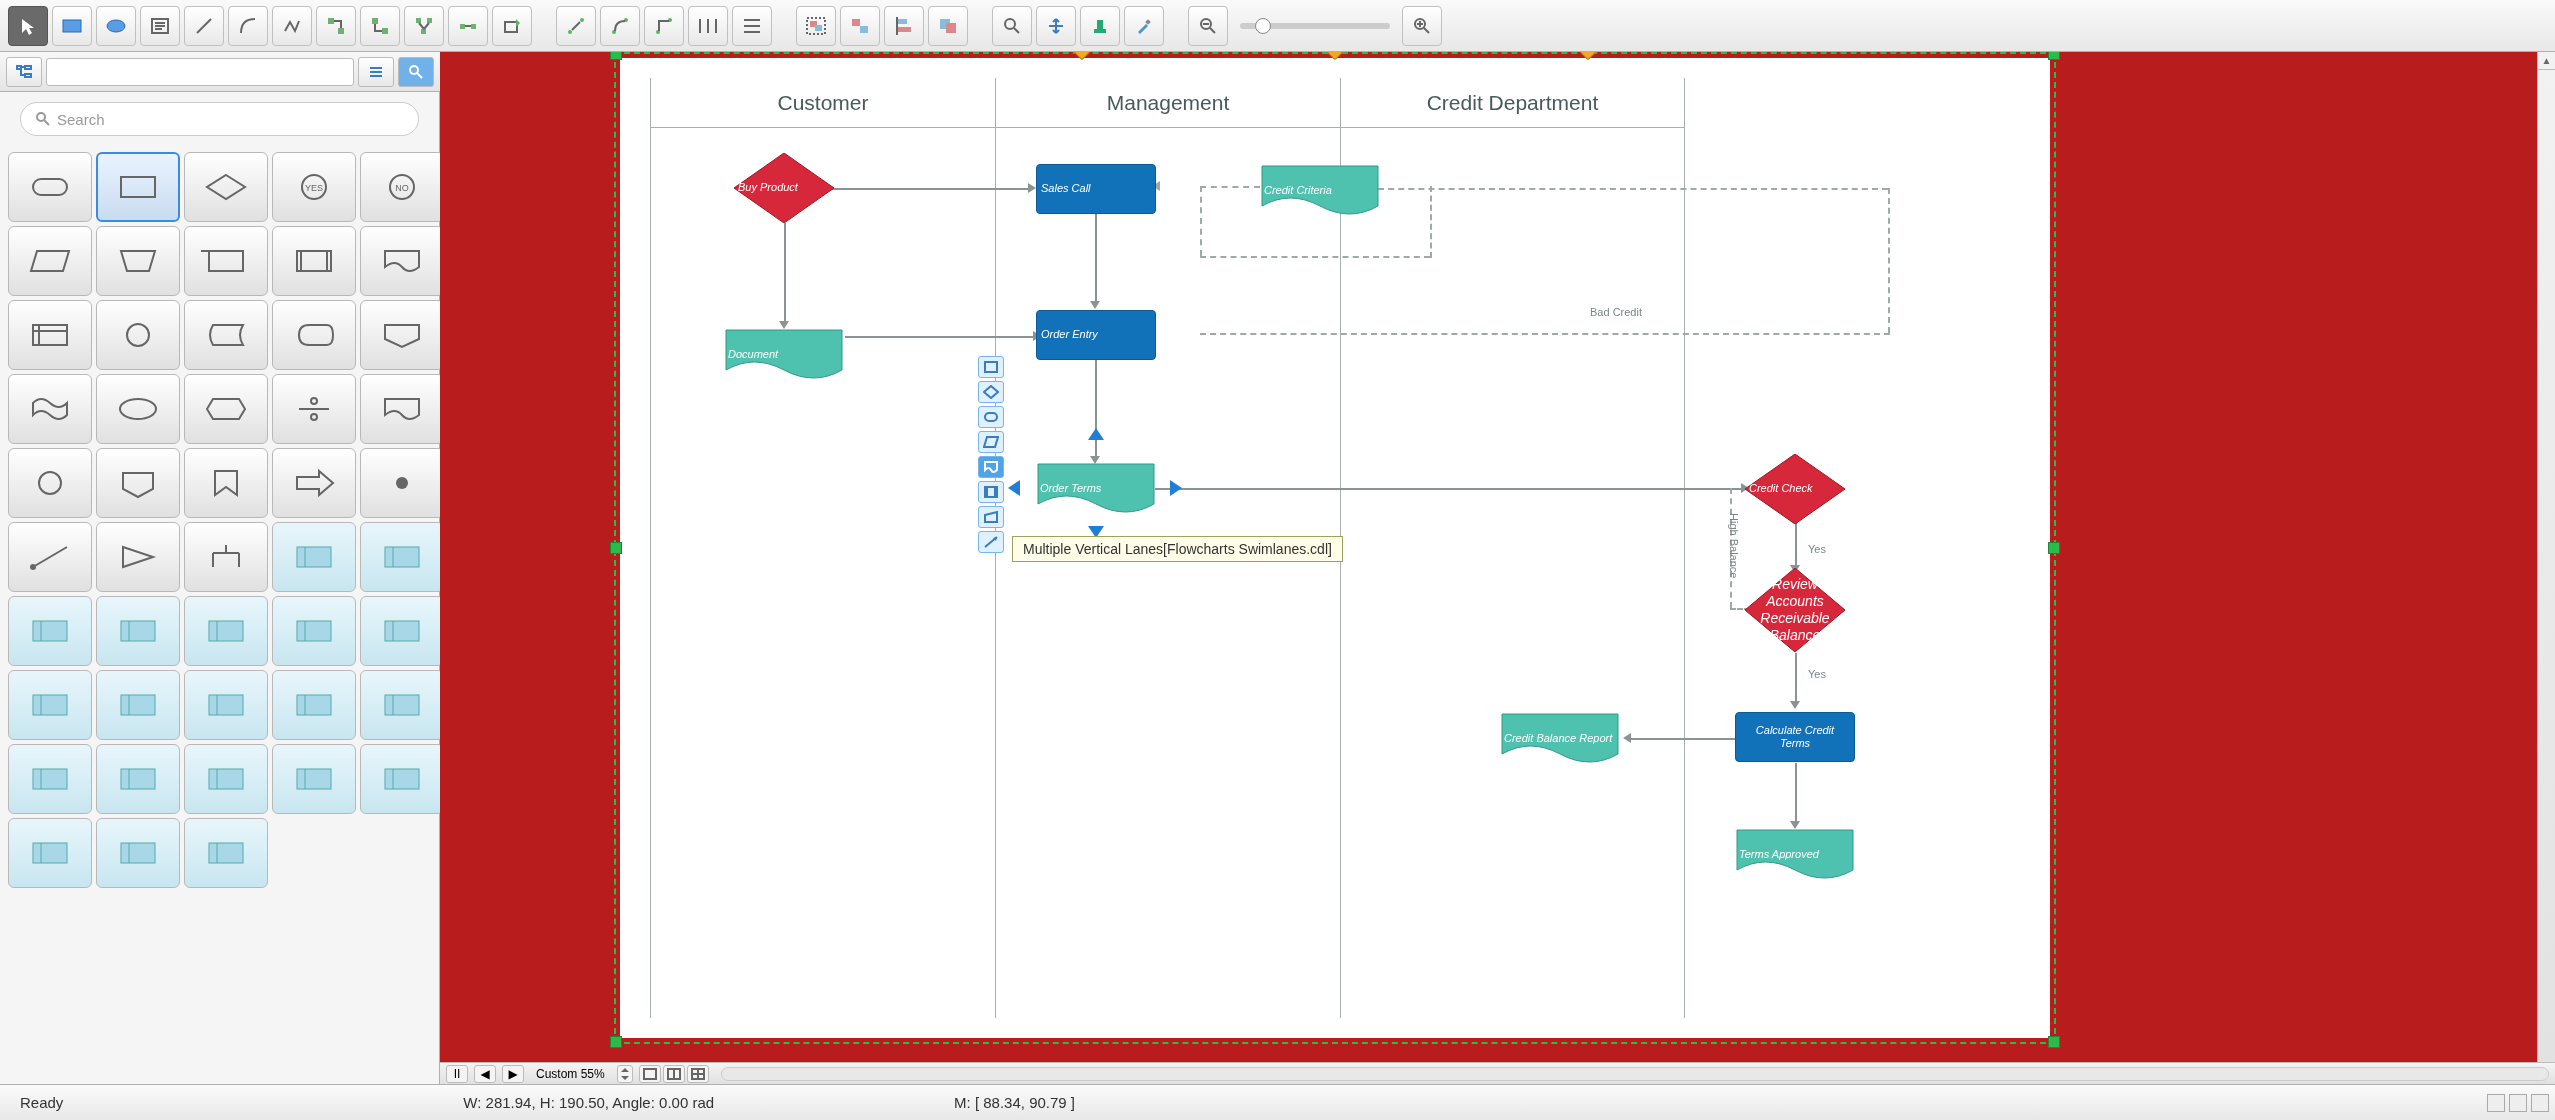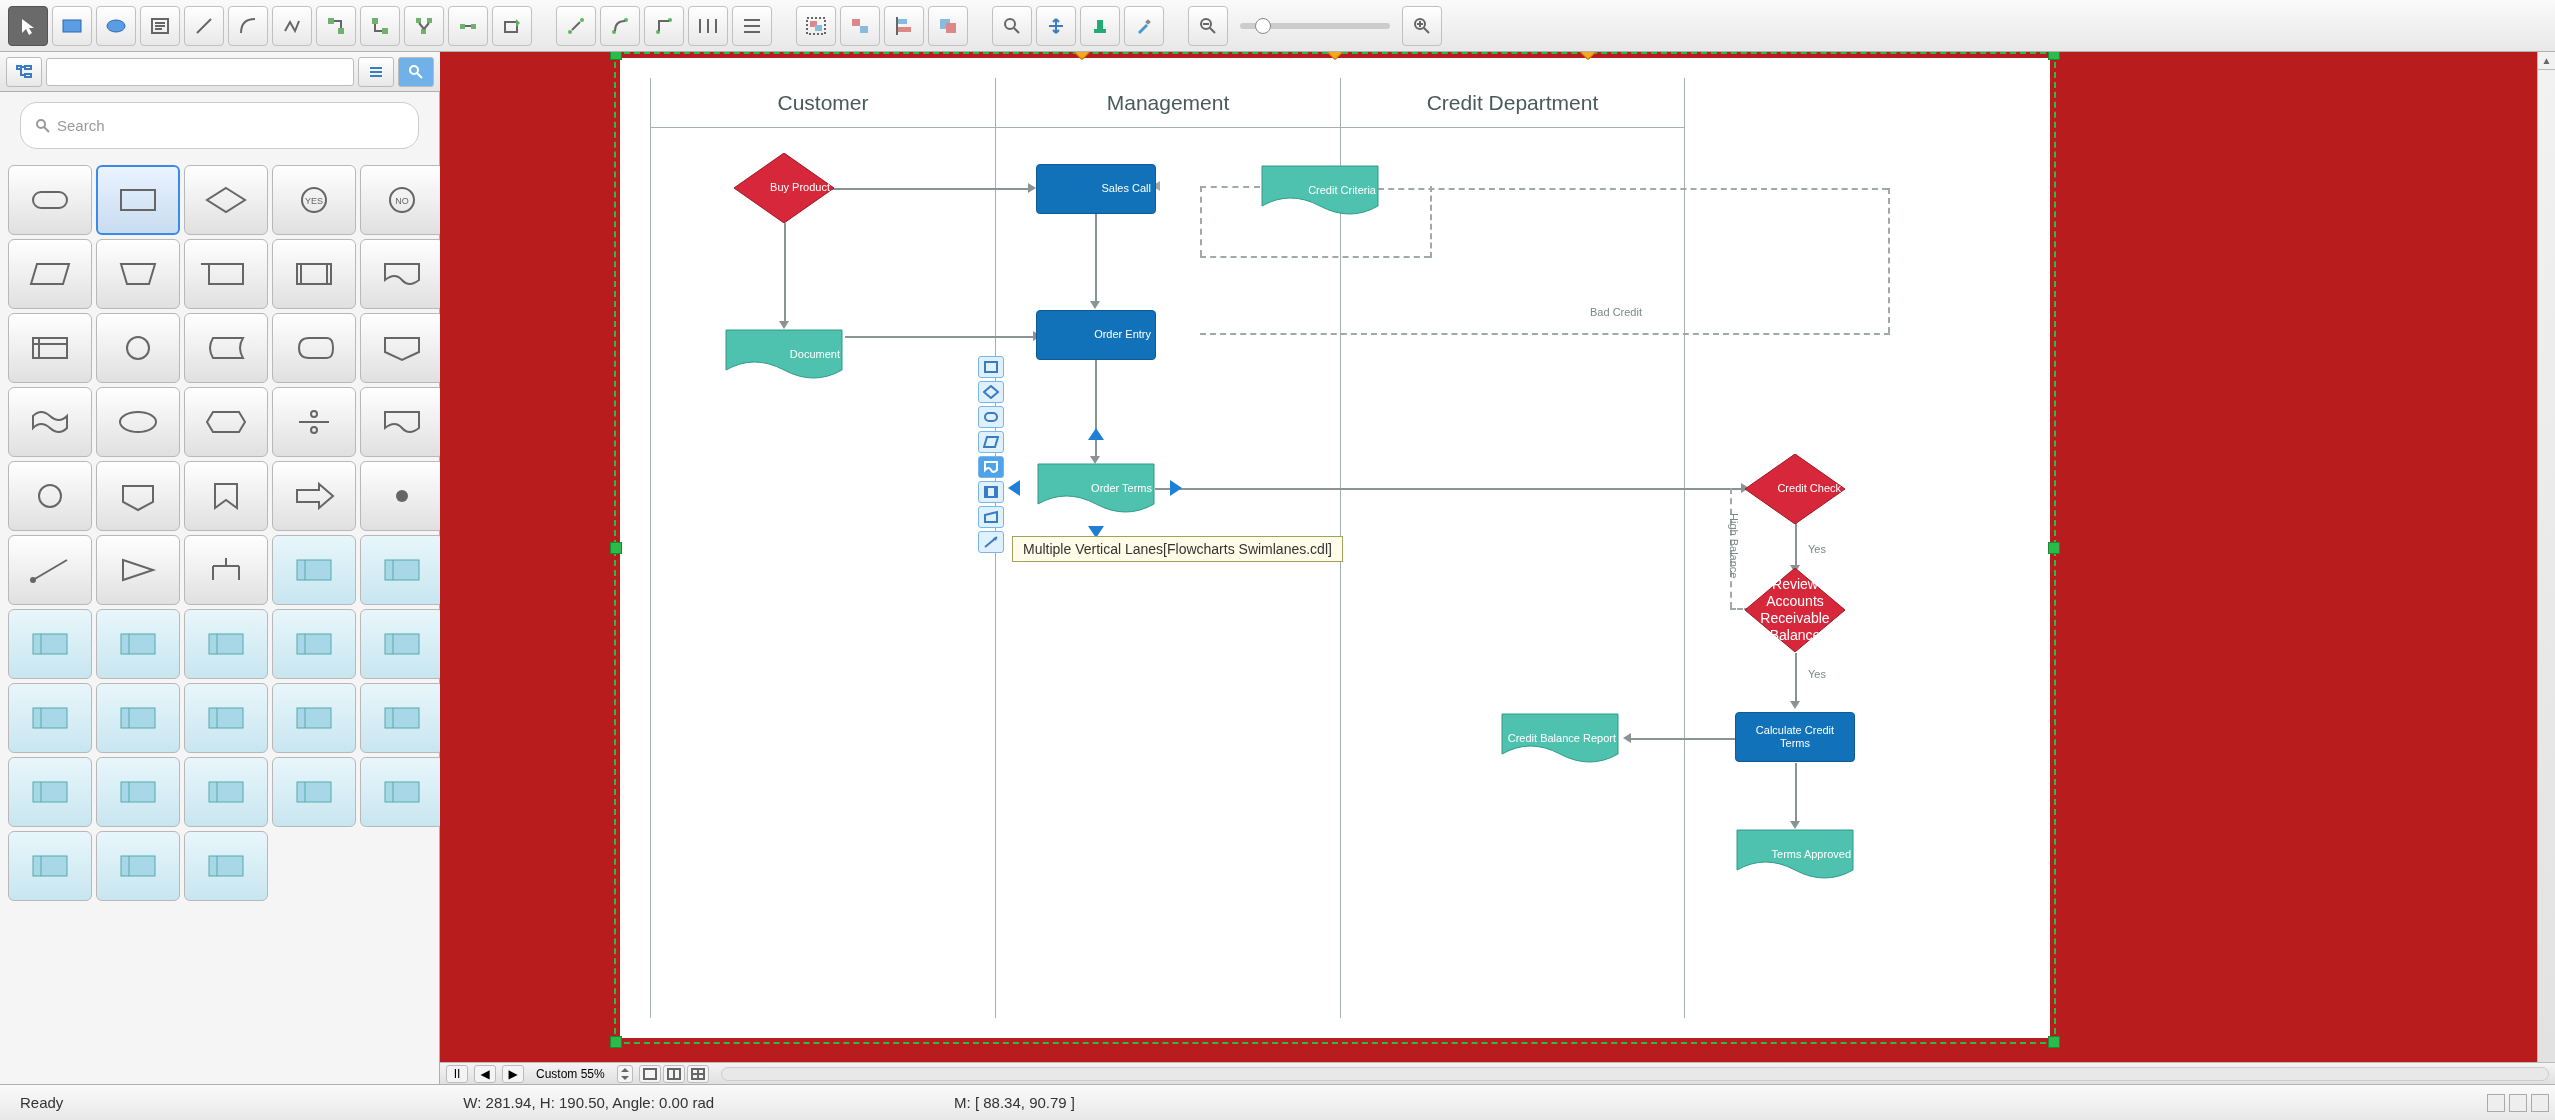--- a/index.html
+++ b/index.html
@@ -13,21 +13,21 @@
 .zoom-slider { width: 150px; height: 6px; background: #ccc; border-radius: 3px; position: relative; margin: 0 8px; }
 .zoom-thumb { position: absolute; width: 16px; height: 16px; background: #fff; border: 1px solid #888; border-radius: 50%; top: -5px; left: 15px; }
 
 
 .secbar { position: absolute; top: 52px; left: 0; width: 440px; height: 40px; background: linear-gradient(#f8f8f8,#e4e4e4); border-bottom: 1px solid #b0b0b0; display: flex; align-items: center; padding: 0 6px; gap: 4px; }
 .sec-btn { width: 36px; height: 30px; border: 1px solid #bbb; border-radius: 3px; background: linear-gradient(#fff,#e8e8e8); display:flex;align-items:center;justify-content:center; }
 .sec-input { flex: 1; height: 28px; border: 1px solid #bbb; border-radius: 3px; background: #fff; padding: 0 6px; font-size: 13px; }
 
 
 .leftpanel { position: absolute; top: 92px; left: 0; width: 440px; bottom: 36px; background: #f5f5f5; border-right: 1px solid #b0b0b0; }
-.searchbox { margin: 10px 20px; height: 47px; background: #fff; border: 1px solid #ccc; border-radius: 17px; display: flex; align-items: center; padding: 0 14px; font-size: 15px; color: #999; }
+.searchbox { margin: 10px 20px; height: 34px; background: #fff; border: 1px solid #ccc; border-radius: 17px; display: flex; align-items: center; padding: 0 14px; font-size: 15px; color: #999; }
 .panel-header { height: 32px; background: linear-gradient(#f4fbff,#cfe7f6); border-top: 1px solid #9cc; border-bottom: 1px solid #9cc; display: flex; align-items: center; padding: 0 10px; font-size: 15px; color: #2a5a8a; justify-content: space-between; }
 .panel-header .icons { display:flex; gap:6px; }
 .panel-header .picon { width:18px; height:18px; border-radius:9px; background:#88a; display:inline-block; }
 .shape-grid { display: grid; grid-template-columns: repeat(5, 84px); gap: 4px; padding: 6px 8px; }
 .shape-cell { width: 84px; height: 70px; background: linear-gradient(#fff,#e0e0e0); border: 1px solid #b8b8b8; border-radius: 6px; display: flex; align-items: center; justify-content: center; position:relative; cursor: grab; }
 .shape-cell.sel { border: 2px solid #3b8be6; background: linear-gradient(#eaf3ff,#c8dcf0); }
 .shape-cell.tint { background: linear-gradient(#e8f6fb,#c8e6f0); }
 .shape-cell svg { width: 50px; height: 36px; }
 
 
@@ -42,21 +42,21 @@
 .sel-rot.t{top:-8px;left:50%;margin-left:-6px}
 .sel-rot.l{left:32%;top:-8px}.sel-rot.r{right:32%;top:-8px}
 
 .lanes { position: absolute; left: 30px; top: 20px; right: 20px; bottom: 20px; display: grid; grid-template-columns: repeat(4,1fr); }
 .lane { border-left: 1px solid #a6b0b0; position:relative; }
 .lane:first-child { border-left: 1px solid #a6b0b0; }
 .lane:last-child { border-right: 1px solid #a6b0b0; }
 .lane-header { height: 50px; border-bottom: 1px solid #a6b0b0; display:flex; align-items:center; justify-content:center; font-size: 21px; color:#4a5a5a; }
 
 
-.node { position:absolute; font-size:11px; color:#fff; text-align:center; display:flex; align-items:center; justify-content:flex-end; line-height:1.2; padding:4px; }
+.node { position:absolute; font-size:11px; color:#fff; text-align:center; display:flex; align-items:center; justify-content:flex-start; line-height:1.2; padding:4px;font-style:italic; }
 .n-dec { width:100px; height:70px; }
 .n-dec svg { position:absolute; inset:0; }
 .n-dec .lbl { position:relative; z-index:1; }
 .n-proc { width:120px; height:50px; background:#1171b9; border:1px solid #0d5a94; border-radius:4px; }
 .n-doc { width:120px; height:54px; }
 .n-doc svg{position:absolute;inset:0}
 .n-doc .lbl{position:relative;z-index:1;}
 .conn { position:absolute; background:#8a9494; }
 .conn.h { height:2px; } .conn.v { width:2px; }
 .conn.dashed { background:none; border-top:2px dashed #a0a8a8; }

